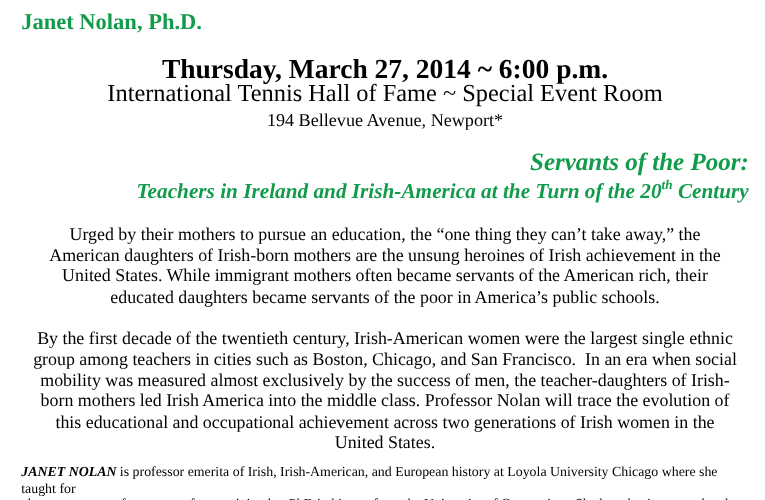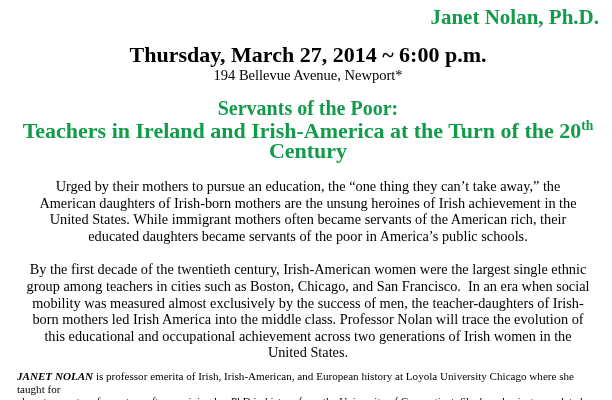--- a/index.html
+++ b/index.html
@@ -16,24 +16,24 @@
   }
   .page {
     box-sizing: border-box;
     width: 612px;
     height: 400px;
     padding: 4px 13px 0 17px;
     background: #ffffff;
   }
   .speaker-title {
     margin: 0;
-    font-size: 21px;
+    font-size: 18px;
     line-height: 26px;
     font-weight: bold;
-    text-align: right;
+    text-align: left;
     color: var(--heading-color, #119B4B);
   }
   .event-datetime {
     margin: 15px 0 0 0;
     font-size: 22px;
     line-height: 20px;
     font-weight: bold;
     text-align: center;
   }
   .event-venue {
@@ -46,29 +46,31 @@
     margin: 2px 0 0 0;
     font-size: 14.5px;
     line-height: 16px;
     text-align: center;
   }
   .lecture-title {
     margin: 14px 0 0 0;
     font-size: 20px;
     line-height: 23px;
     font-weight: bold;
-    text-align: center;
+    font-style: italic;
+    text-align: right;
     color: var(--heading-color, #119B4B);
   }
   .lecture-subtitle {
     margin: 1px 0 0 0;
-    font-size: 22px;
+    font-size: 17px;
     line-height: 20px;
     font-weight: bold;
-    text-align: center;
+    font-style: italic;
+    text-align: right;
     color: var(--heading-color, #119B4B);
   }
   .lecture-subtitle sup {
     font-size: 0.62em;
     vertical-align: super;
     line-height: 0;
   }
   .body-para {
     margin: 17px 0 0 0;
     font-size: 14.3px;
@@ -90,20 +92,21 @@
 </style>
 </head>
 <body style="background: rgb(255, 255, 255); color: rgb(0, 0, 0);">
 
 <div class="page">
 
   <h1 class="speaker-title">Janet Nolan, Ph.D.</h1>
 
   <div class="event-datetime">Thursday, March 27, 2014 ~ 6:00 p.m.</div>
 
+  <div class="event-venue">International Tennis Hall of Fame ~ Special Event Room</div>
 
   <div class="event-address">194 Bellevue Avenue, Newport*</div>
 
   <h2 class="lecture-title">Servants of the Poor:</h2>
 
   <h3 class="lecture-subtitle"><span>Teachers in Ireland and Irish-America at the Turn of the 20</span><sup>th</sup><span> Century</span></h3>
 
   <p class="body-para">Urged by their mothers to pursue an education, the “one thing they can’t take away,” the
 American daughters of Irish-born mothers are the unsung heroines of Irish achievement in the
 United States. While immigrant mothers often became servants of the American rich, their

